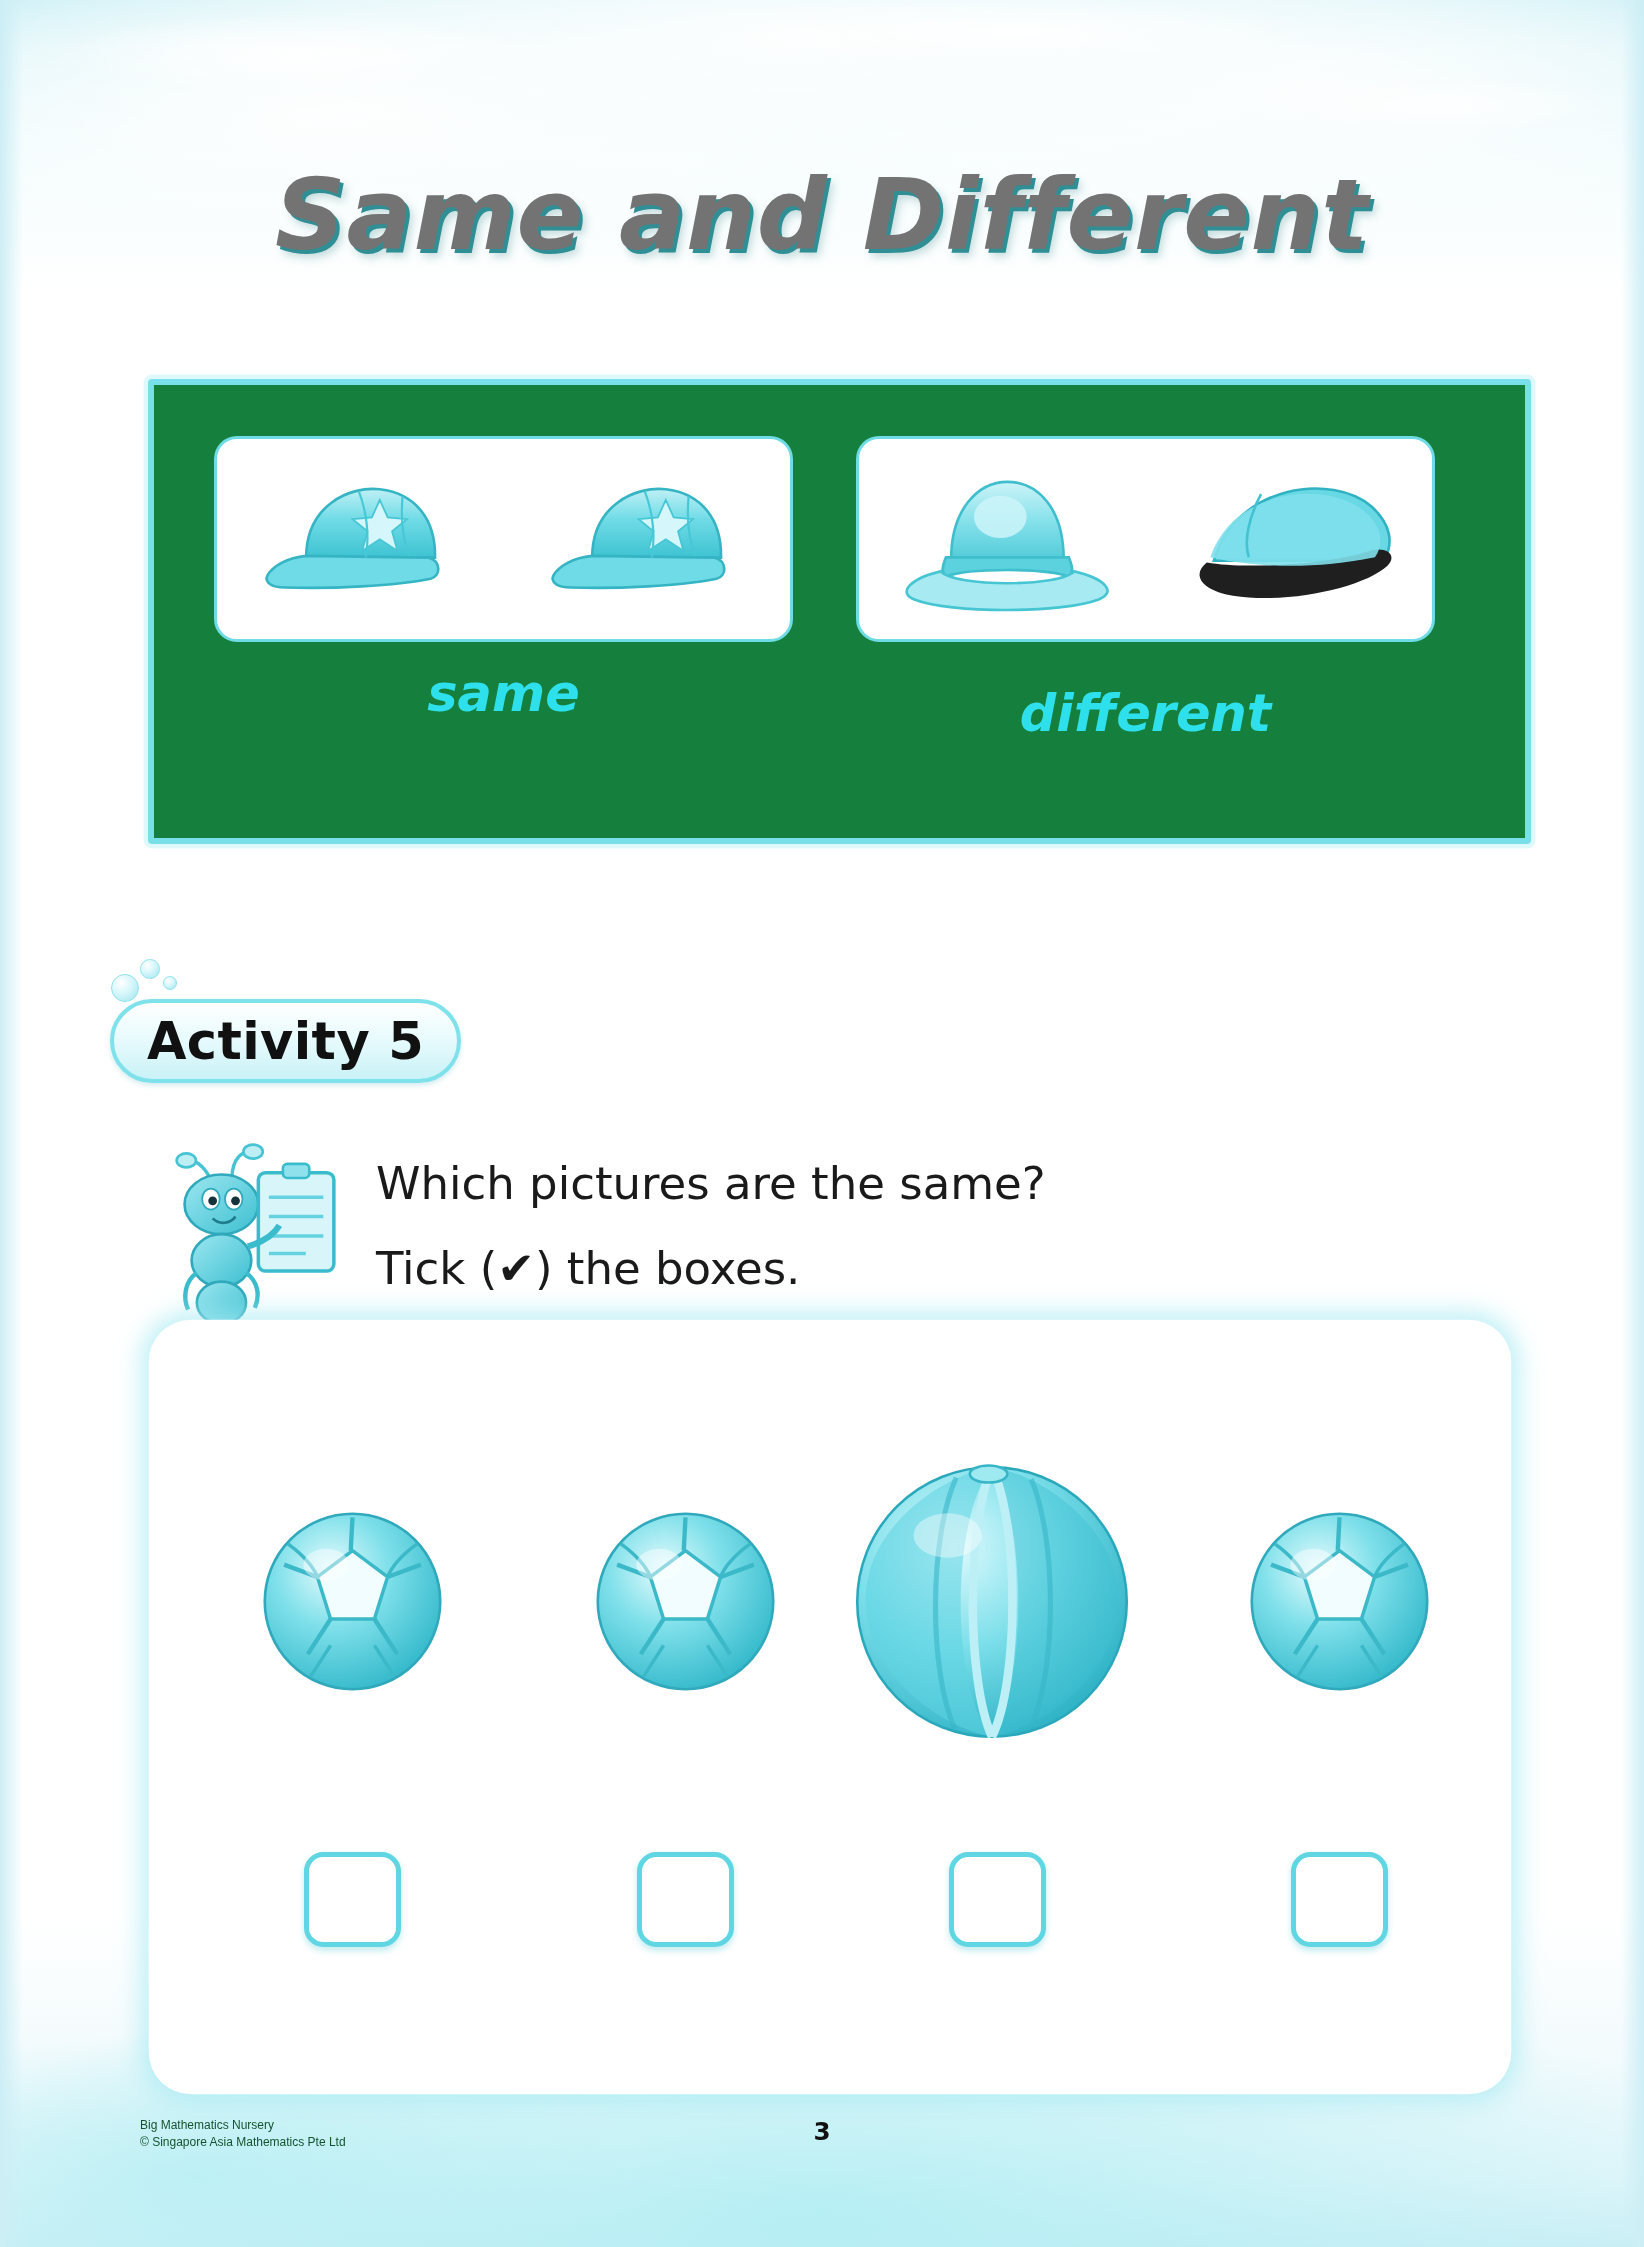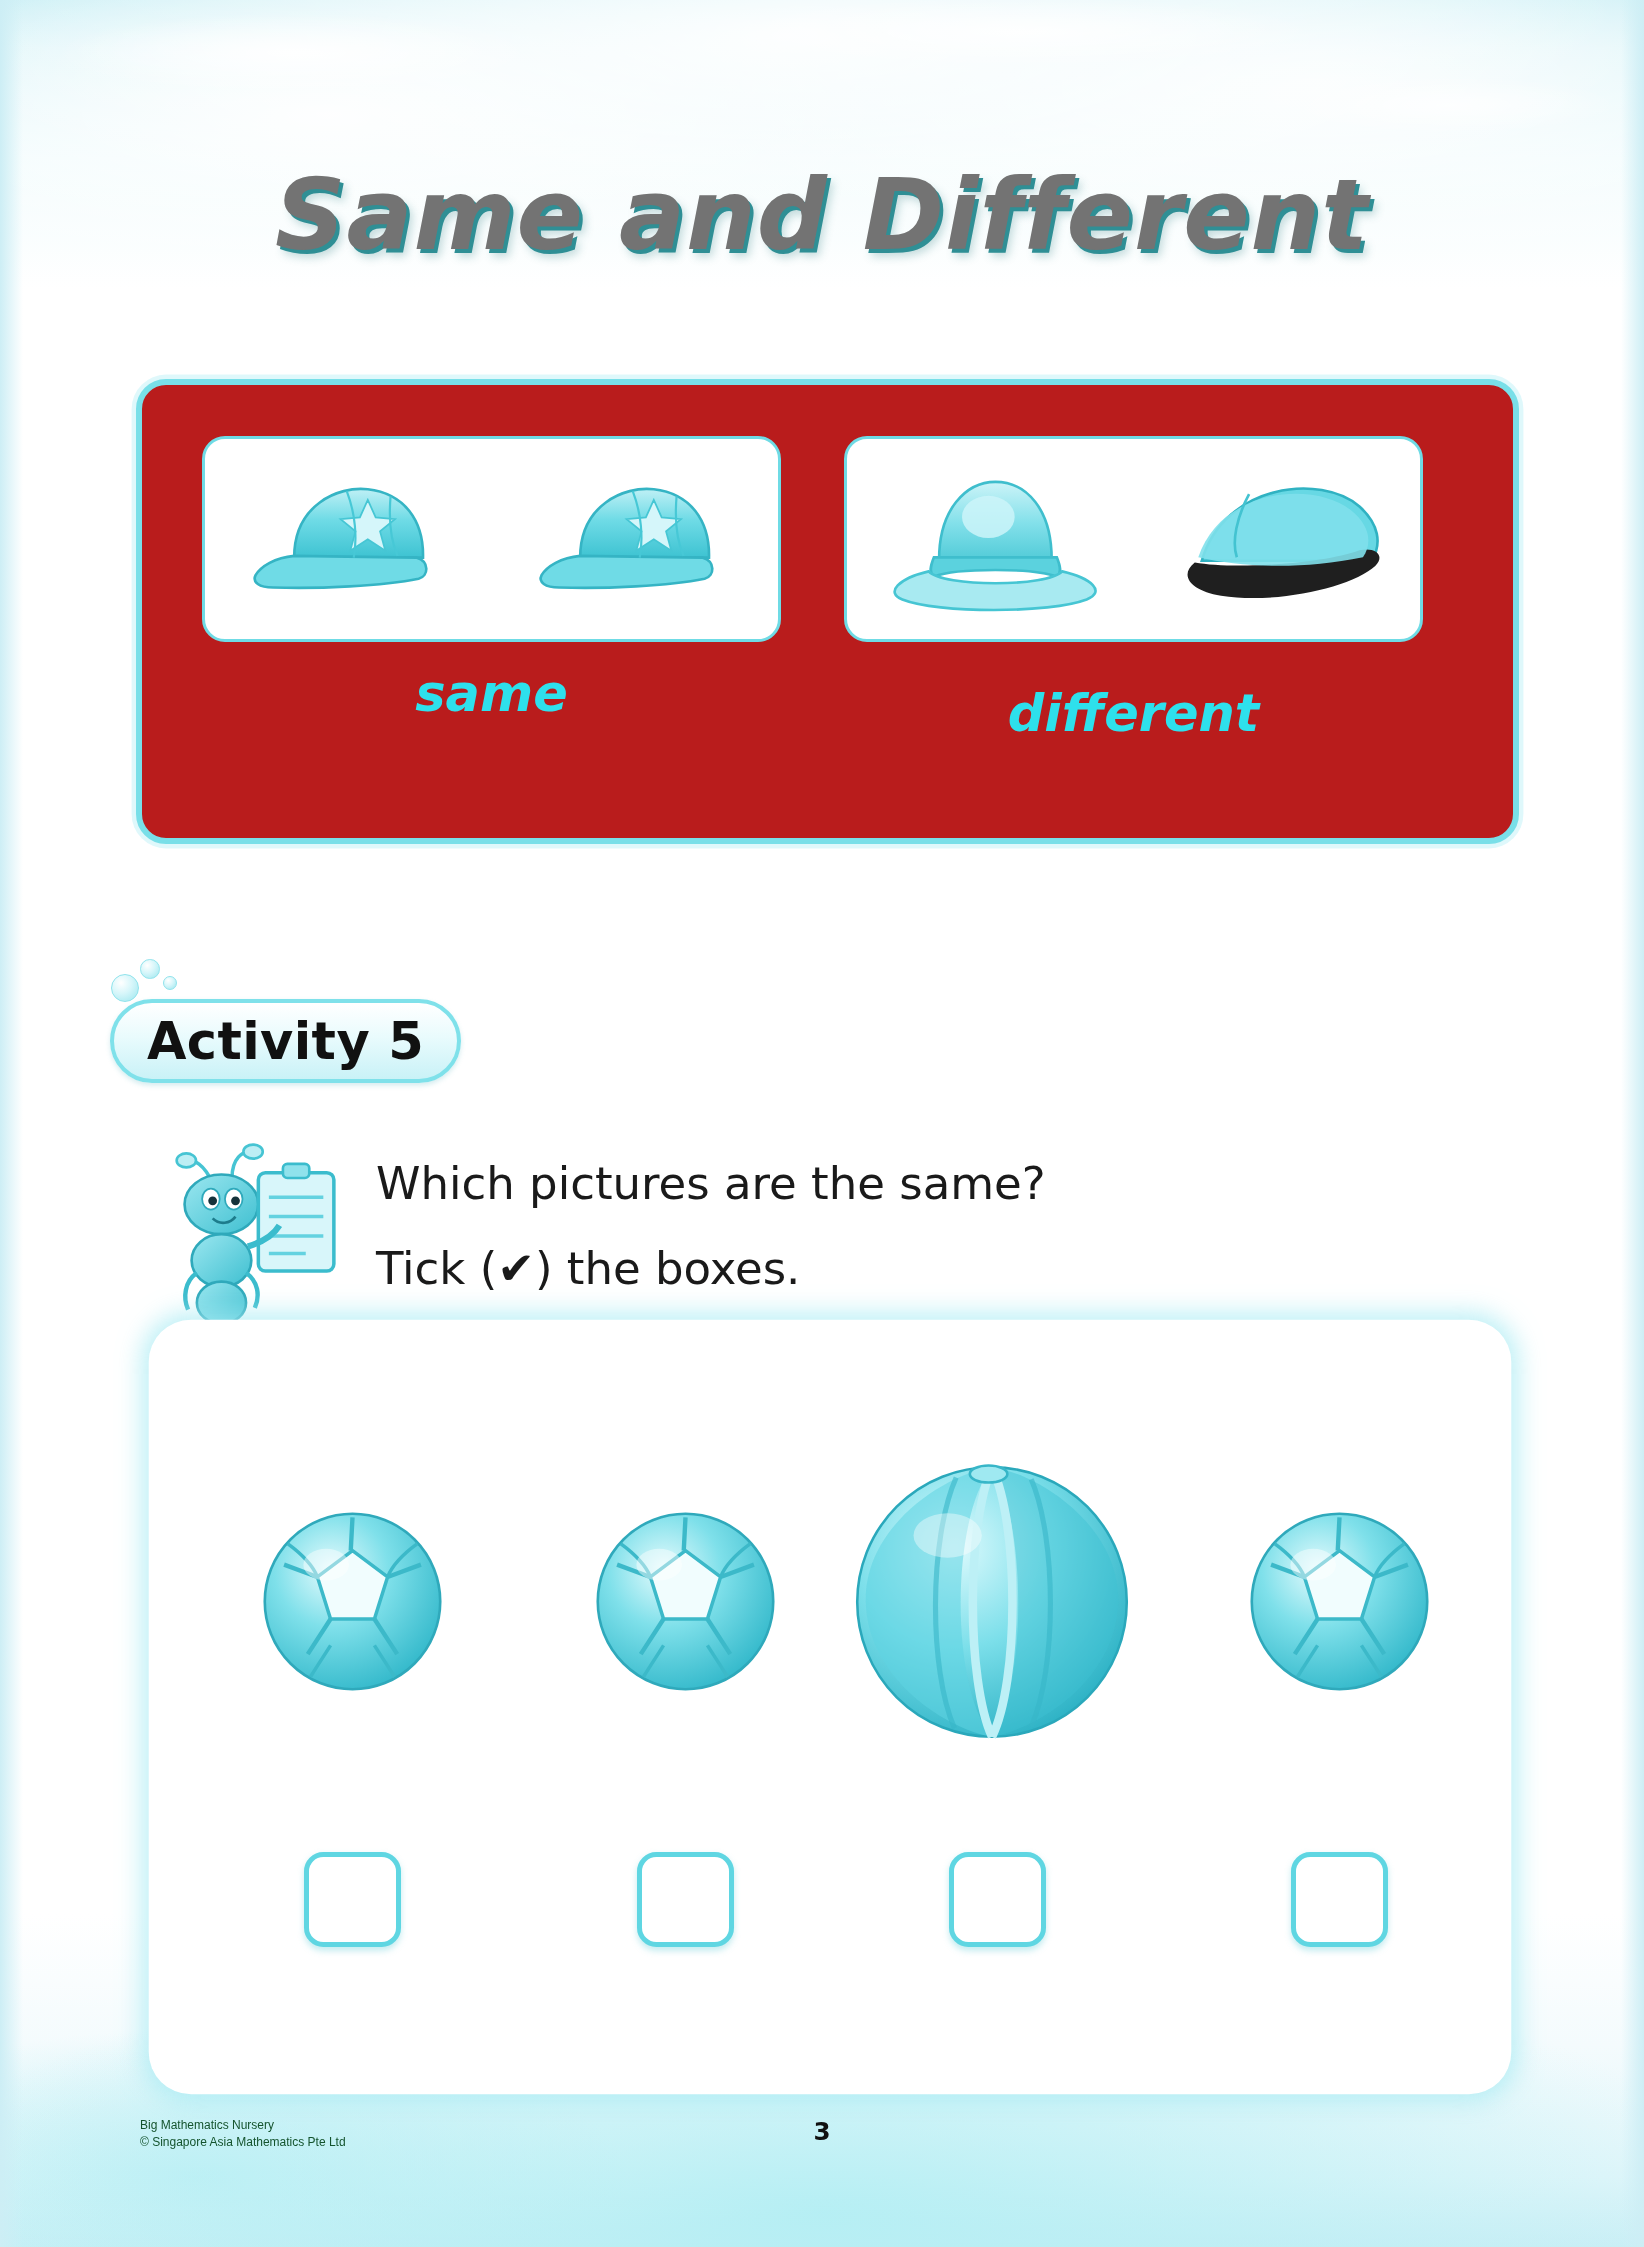--- a/index.html
+++ b/index.html
@@ -64,27 +64,27 @@
     color: #737373;
     text-shadow:
       3.5px 4.4px 0 #2f8f95,
       6.1px 8px 8.8px rgba(40,120,125,0.25);
     margin-top: 26px;
   }
 
   
   .example-panel {
     position: absolute;
-    left: 136px;
+    left: 148px;
     top: 379px;
     width: 1383px;
     height: 465px;
     border: 6.1px solid #79dfe8;
-    border-radius: 30px;
-    background: #b91c1c;
+    border-radius: 4px;
+    background: #15803d;
     box-sizing: border-box;
     box-shadow: 0 0 0 4.4px rgba(185,240,246,0.45);
   }
   .example-box {
     position: absolute;
     top: 51px;
     width: 579px;
     height: 206px;
     border: 3.5px solid #6fdbe5;
     border-radius: 23px;

